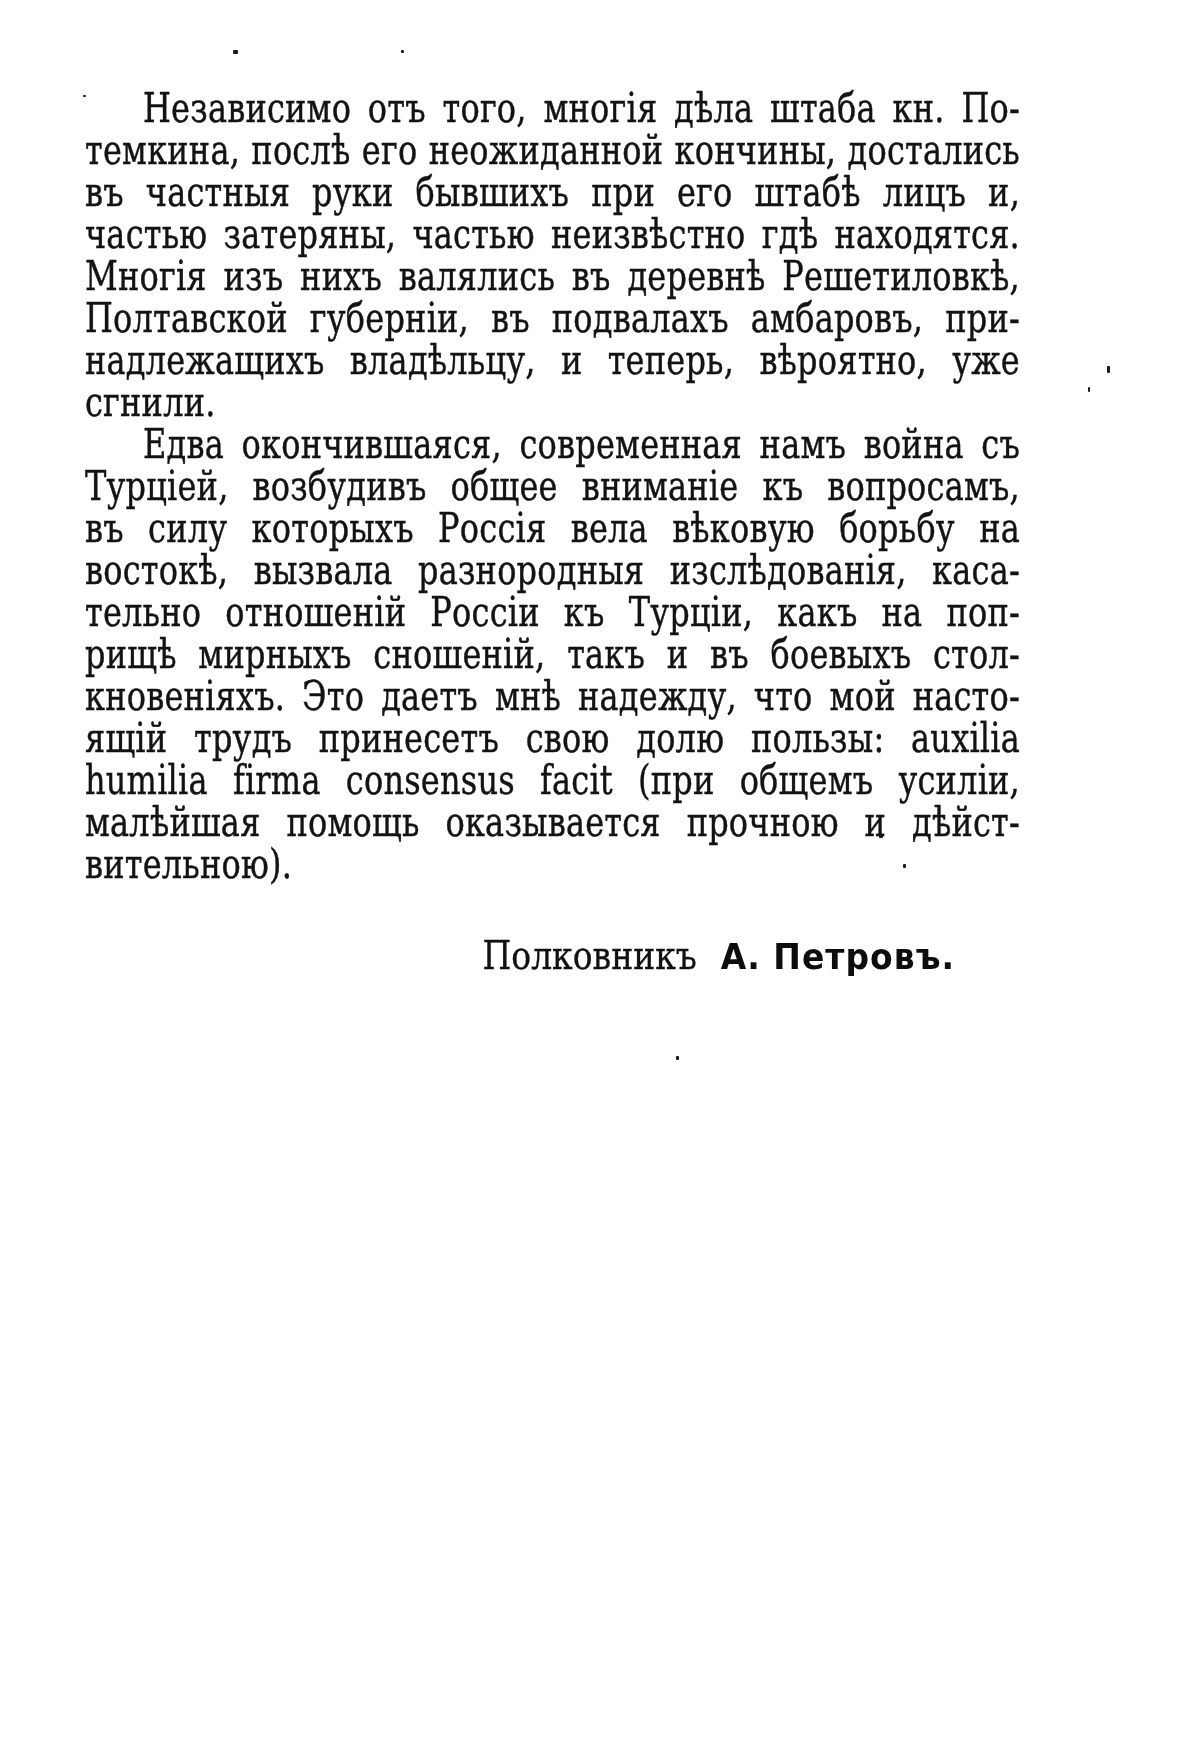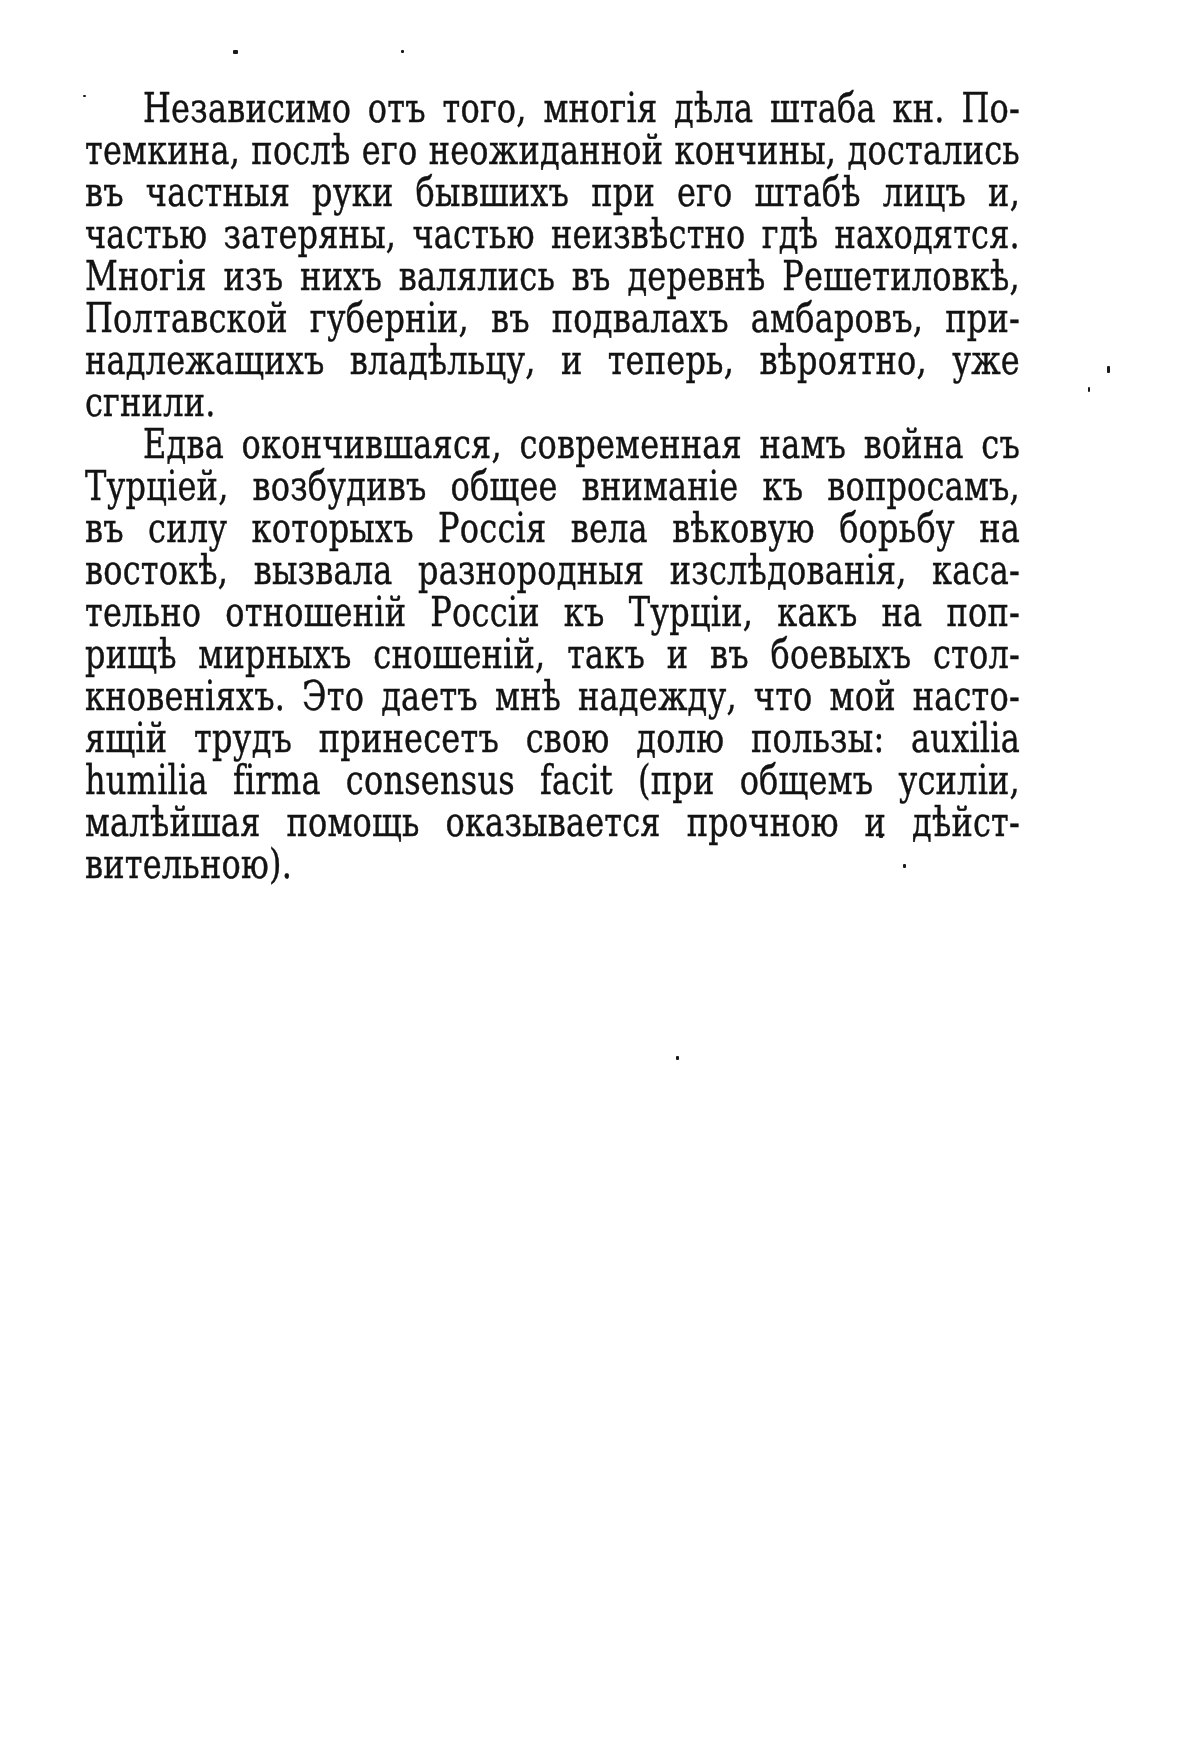--- a/index.html
+++ b/index.html
@@ -122,14 +122,18 @@
       <div class="line">рищѣ мирныхъ сношеній, такъ и въ боевыхъ стол-</div>
       <div class="line">кновеніяхъ. Это даетъ мнѣ надежду, что мой насто-</div>
       <div class="line">ящій трудъ принесетъ свою долю пользы: auxilia</div>
       <div class="line">humilia firma consensus facit (при общемъ усиліи,</div>
       <div class="line">малѣйшая помощь оказывается прочною и дѣйст-</div>
       <div class="line lastline">вительною).</div>
     </div>
 
   </div>
 
+  <div class="signature">
+    <span class="sig-rank">Полковникъ</span>
+    <span class="sig-name">А. Петровъ.</span>
+  </div>
 
 </div>
 
 </body></html>

